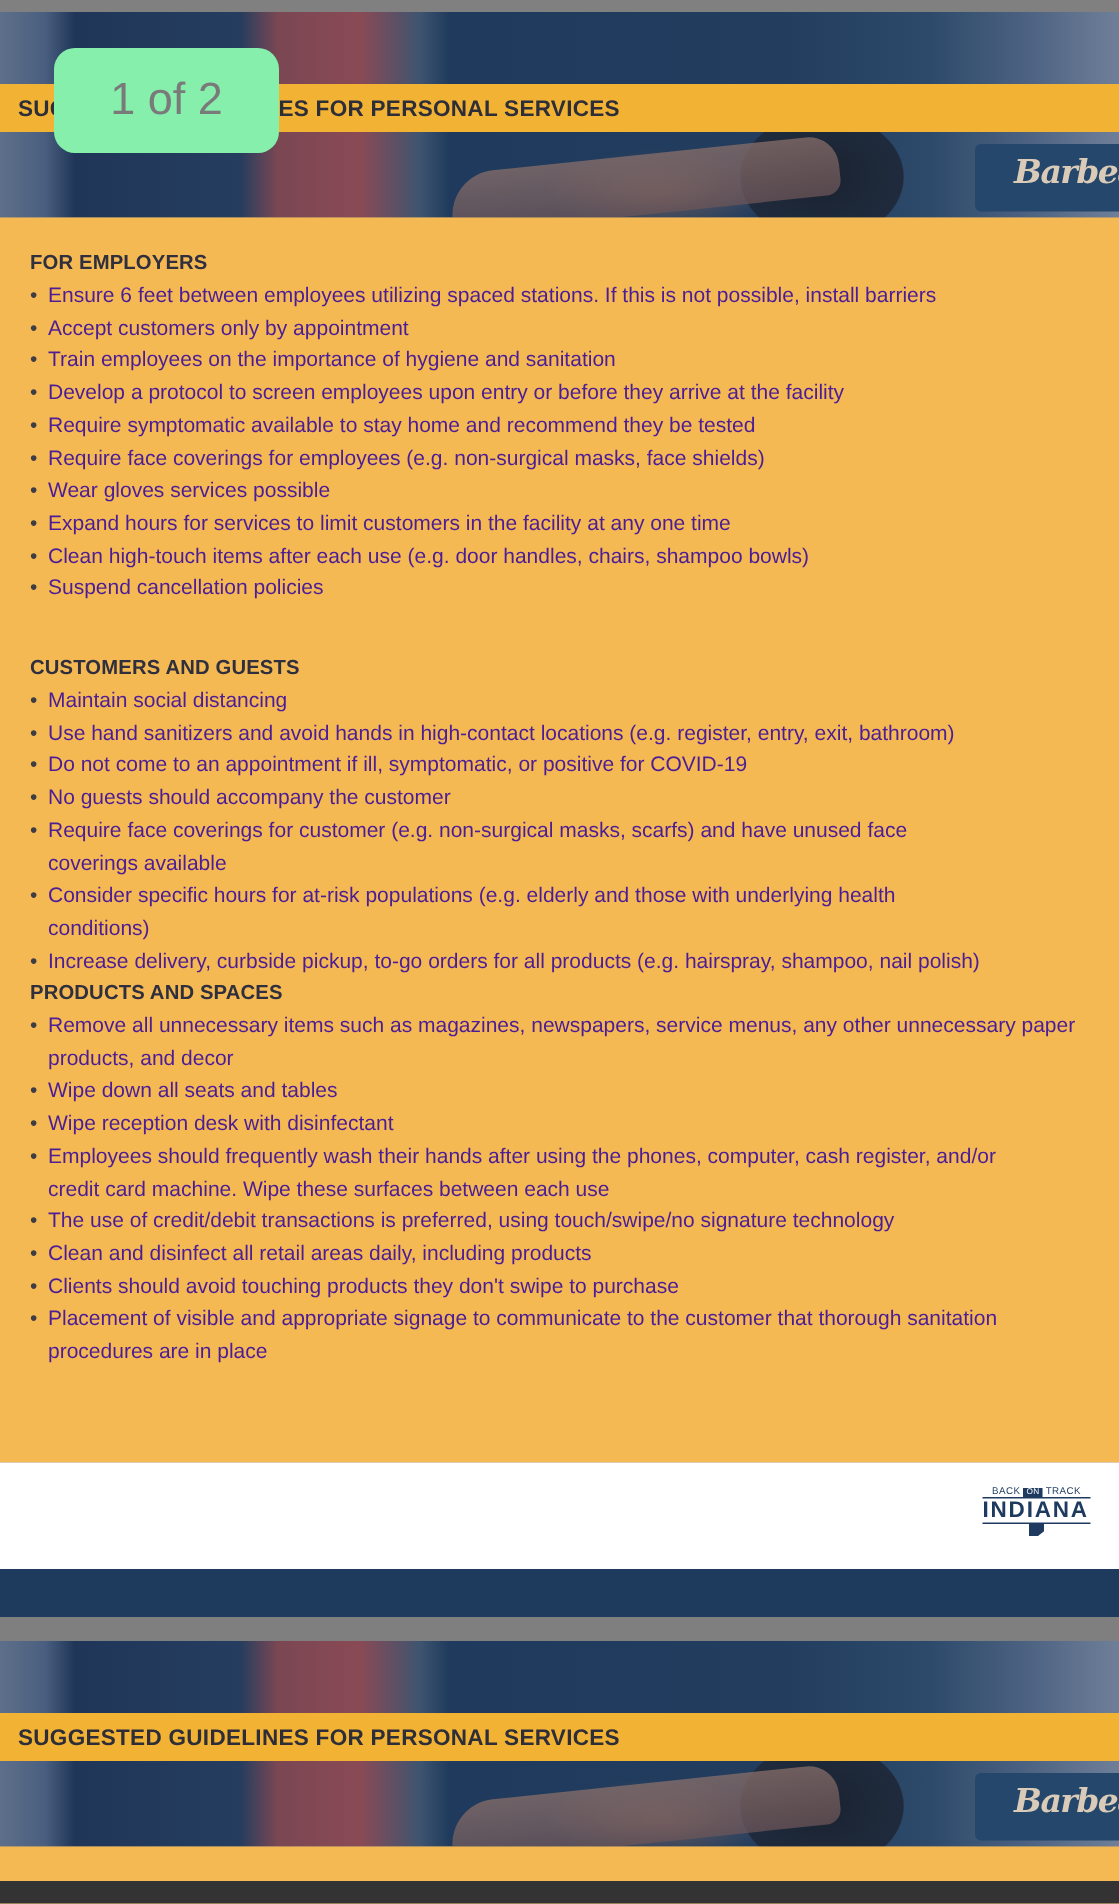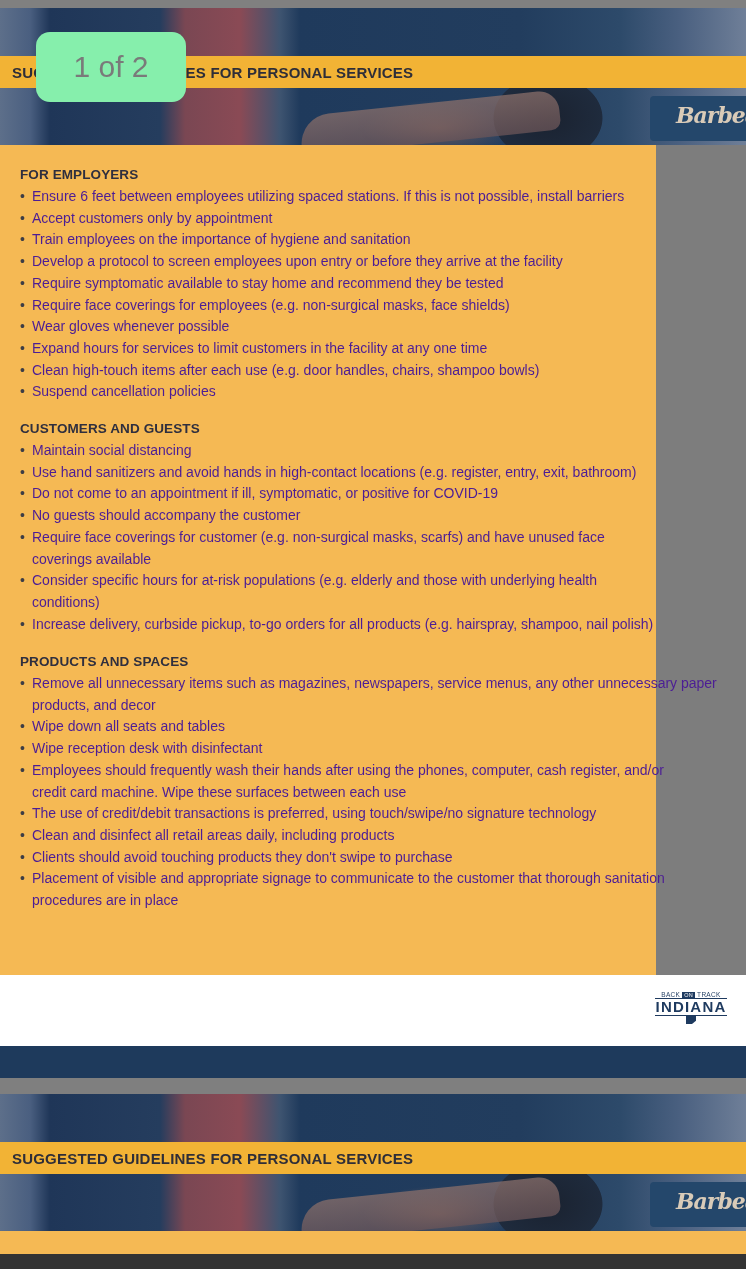--- a/index.html
+++ b/index.html
@@ -37,43 +37,43 @@
     background: #f2b335;
     display: flex; align-items: center;
   }
   .banner .stripe .title {
     margin-left: 12px; font-weight: bold; font-size: 15px; color: #2e2e38; letter-spacing: 0.2px;
   }
   .banner1 { top: 8px; }
   .banner2 { top: 1094px; }
 
   .content {
-    position: absolute; left: 0; top: 145px; width: 656px; height: 830px;
+    position: absolute; left: 0; top: 145px; width: 746px; height: 830px;
     background: #f5b954;
   }
   .section { position: absolute; left: 20px; width: 710px; }
   .section h3 {
     margin: 0 0 4px 0; font-size: 13.5px; font-weight: bold; color: #2f2f3e; letter-spacing: 0.1px;
   }
   .section ul { list-style: none; margin: 0; padding: 0; }
   .section li {
     position: relative; padding-left: 12px; font-size: 14px; line-height: 21.7px; color: #4c1d95;
   }
   .section li::before {
     content: "\2022"; position: absolute; left: 0; top: 0; color: #3d3d45;
   }
   .sec1 { top: 22px; }
-  .sec2 { top: 276px; }
+  .sec2 { top: 292px; }
   .sec3 { top: 509px; }
 
   .footer-white {
     position: absolute; left: 0; top: 975px; width: 746px; height: 71px; background: #ffffff;
   }
   .logo {
-    position: absolute; left: 655px; top: 16px; width: 72px; height: 36px; text-align: center;
+    position: absolute; left: 655px; top: 16px; width: 72px; height: 36px; 
   }
   .logo .top {
     font-size: 6.5px; color: #1e3a5f; letter-spacing: 0.3px; display: flex; justify-content: center; align-items: center; gap: 2px;
   }
   .logo .top .on { background: #1e3a5f; color: #fff; padding: 0 2px; font-size: 5.5px; }
   .logo .main {
     font-weight: bold; font-size: 15px; color: #1e3a5f; letter-spacing: 1.2px; line-height: 16px;
     border-top: 1px solid #1e3a5f; border-bottom: 1px solid #1e3a5f;
   }
   .logo .state {
@@ -111,21 +111,21 @@
 <div class="content">
   <div class="section sec1">
     <h3>FOR EMPLOYERS</h3>
     <ul>
       <li>Ensure 6 feet between employees utilizing spaced stations. If this is not possible, install barriers</li>
       <li>Accept customers only by appointment</li>
       <li>Train employees on the importance of hygiene and sanitation</li>
       <li>Develop a protocol to screen employees upon entry or before they arrive at the facility</li>
       <li>Require symptomatic available to stay home and recommend they be tested</li>
       <li>Require face coverings for employees (e.g. non-surgical masks, face shields)</li>
-      <li>Wear gloves whenever possible</li>
+      <li>Wear gloves services possible</li>
       <li>Expand hours for services to limit customers in the facility at any one time</li>
       <li>Clean high-touch items after each use (e.g. door handles, chairs, shampoo bowls)</li>
       <li>Suspend cancellation policies</li>
     </ul>
   </div>
 
   <div class="section sec2" style="width:600px">
     <h3>CUSTOMERS AND GUESTS</h3>
     <ul>
       <li>Maintain social distancing</li>

